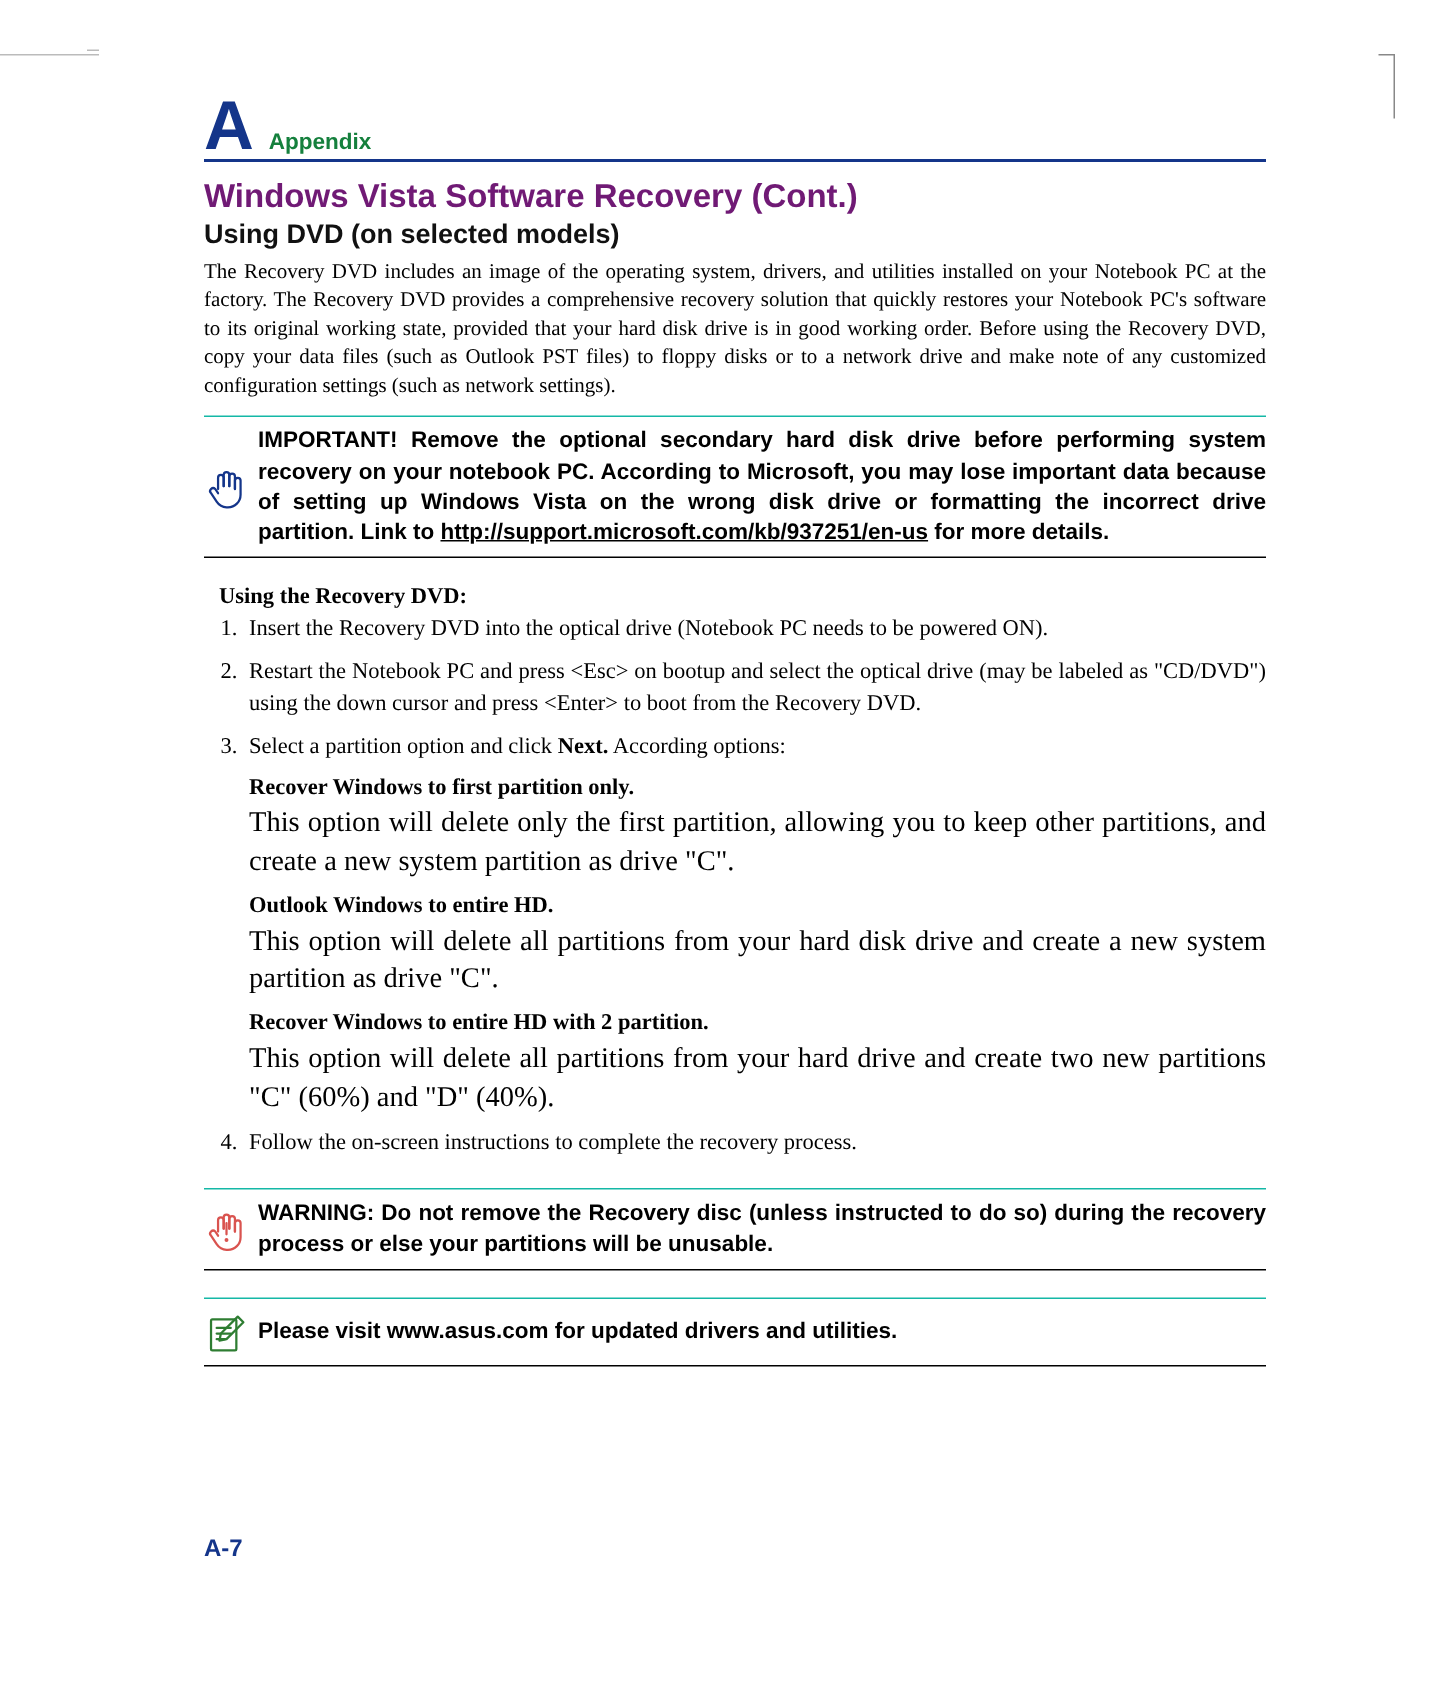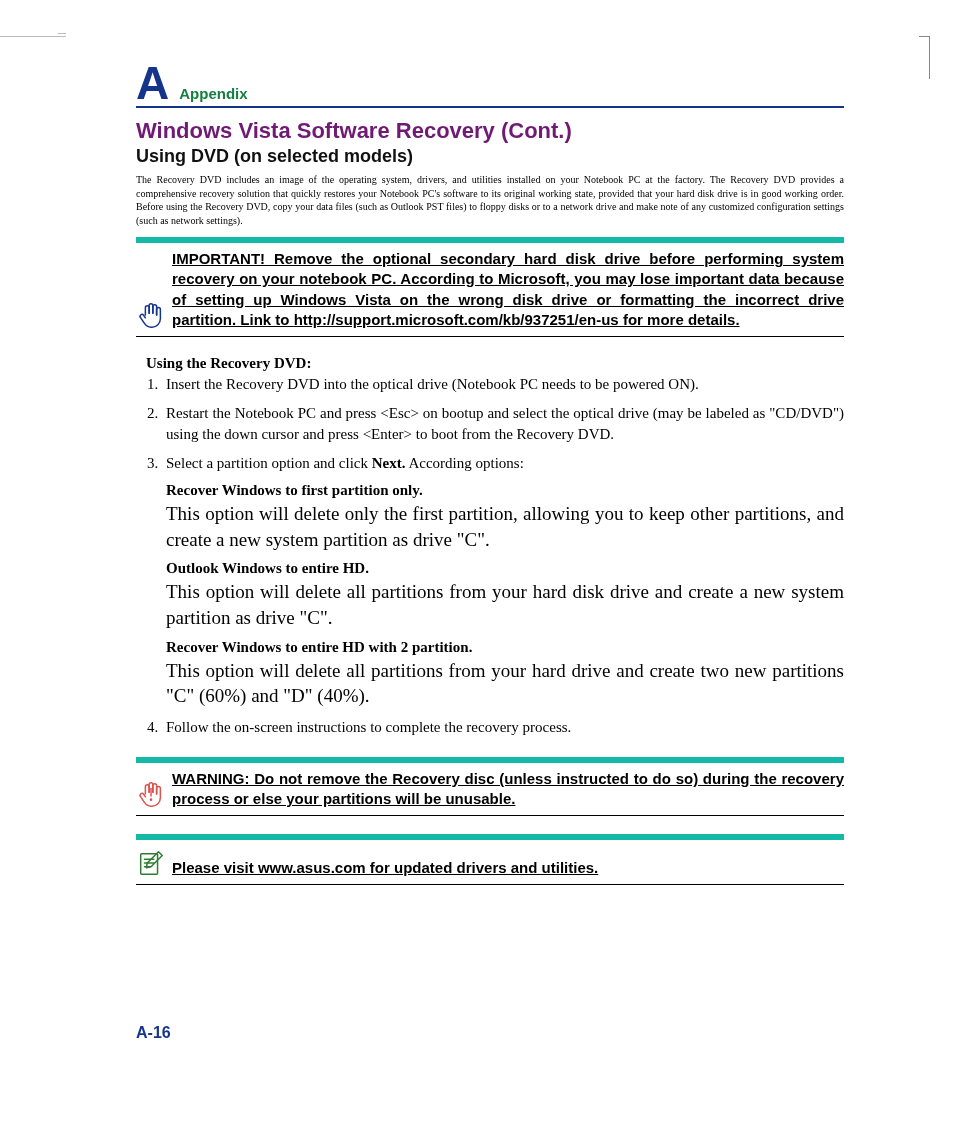--- a/index.html
+++ b/index.html
@@ -76,33 +76,32 @@
     margin: 10px 0 2px 0;
   }
   .subtitle {
     font-family: Arial, Helvetica, sans-serif;
     font-size: 18px;
     font-weight: 700;
     color: #111;
     margin: 2px 0 6px 0;
   }
   .body-text {
-    font-size: 10px;
+    font-size: 14px;
     line-height: 1.35;
     text-align: justify;
     margin: 0 0 10px 0;
   }
   .callout-block {
     display: flex;
-    align-items: flex-end;
-    border-top: 6px solid #14b8a6;
+    align-items: center;
+    border-top: 1px solid #14b8a6;
     border-bottom: 1px solid #000;
     padding: 6px 0;
     margin: 10px 0 18px 0;
-    text-decoration: underline;
   }
   .callout-block.no-top-gap {
     margin-top: 4px;
   }
   .callout-icon {
     flex: 0 0 30px;
     width: 30px;
     height: 30px;
     margin-right: 6px;
     margin-top: 2px;
@@ -235,15 +234,15 @@
         <rect x="5" y="6" width="18" height="22" rx="1"></rect>
         <line x1="9" y1="12" x2="19" y2="12"></line>
         <line x1="9" y1="16" x2="19" y2="16"></line>
         <line x1="9" y1="20" x2="15" y2="20"></line>
         <path d="M24 4 l4 4 -12 12 -5 1 1 -5 z"></path>
       </g>
     </svg>
     <div class="callout-text">Please visit www.asus.com for updated drivers and utilities.</div>
   </div>
 
-  <div class="page-number">A-16</div>
+  <div class="page-number">A-7</div>
 
 </div>
 
 </body></html>

